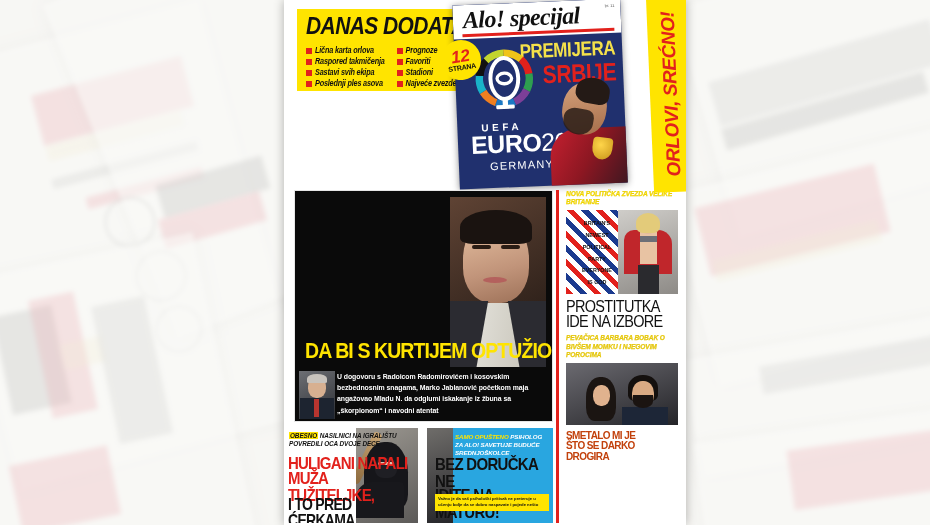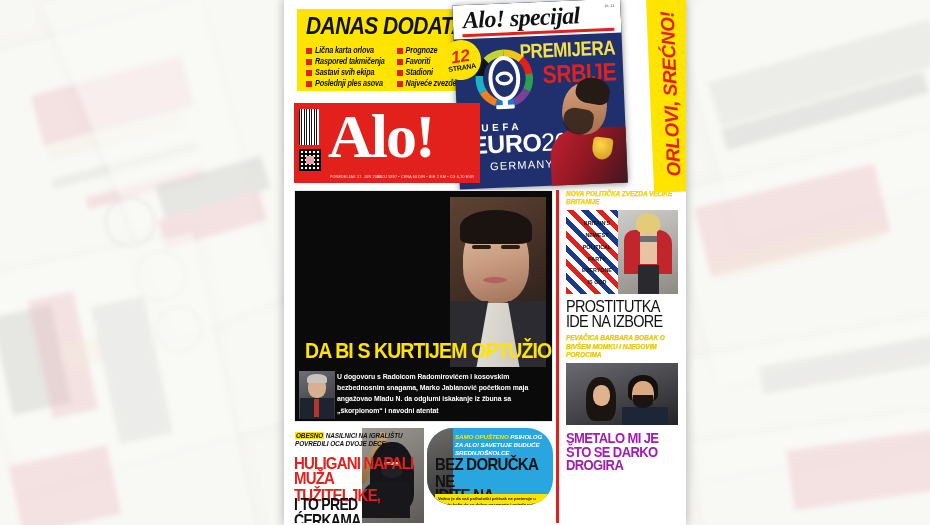--- a/index.html
+++ b/index.html
@@ -309,21 +309,21 @@
     position: absolute; left: 1px; top: 27px; width: 34px; height: 22px;
     background: #1d2430;
   }
   .lead-thumb .tie {
     position: absolute; left: 15px; top: 28px; width: 5px; height: 18px;
     background: #b8352f;
   }
 
   
   .hooli {
-    position: absolute; left: 7px; top: 428px; width: 133px; height: 95px;
+    position: absolute; left: 1px; top: 428px; width: 133px; height: 95px;
     background: #ffffff; overflow: hidden; z-index: 5;
   }
   .hooli-photo {
     position: absolute; right: 0; top: 0; width: 62px; height: 95px;
     background: linear-gradient(150deg,#9e9a93,#5c5a58);
     overflow: hidden;
   }
   .hooli-photo .hood {
     position: absolute; left: 8px; top: 14px; width: 44px; height: 66px;
     background: #16161a; border-radius: 46% 46% 20% 20%;
@@ -361,22 +361,22 @@
   .hooli-head span { display: block; transform: scaleY(1.14); transform-origin: left top; }
   .hooli-head2 {
     position: absolute; left: 3px; top: 68px; width: 132px;
     font-size: 14px; font-weight: 900; color: #111;
     line-height: 1; letter-spacing: -.7px;
     transform: scaleY(1.14); transform-origin: left top;
   }
 
   
   .psych {
-    position: absolute; left: 143px; top: 428px; width: 126px; height: 77px;
-    background: #29a6e0; overflow: hidden; z-index: 5; border-radius: 26px;
+    position: absolute; left: 143px; top: 428px; width: 126px; height: 95px;
+    background: #29a6e0; overflow: hidden; z-index: 5;
   }
   .psych-photo {
     position: absolute; left: 0; top: 0; width: 26px; height: 95px;
     background: linear-gradient(160deg,#6f6d6a,#26262a);
   }
   .psych-kicker {
     position: absolute; left: 28px; top: 5px; width: 96px;
     font-size: 6.2px; font-weight: 900; font-style: italic; color: #ffffff;
     line-height: 1.3; letter-spacing: -.1px;
   }
@@ -484,21 +484,21 @@
     background: #1b1411; border-radius: 0 0 50% 50%;
   }
   .r-photo2 .m-shirt {
     position: absolute; left: 56px; top: 44px; width: 46px; height: 20px;
     background: #1d2637;
   }
   .r-bar {
     position: absolute; left: -10px; width: 3px; background: #e2211c;
   }
   .r-head2 {
-    margin-top: 5px; font-size: 13px; font-weight: 900; color: #a21caf;
+    margin-top: 5px; font-size: 10px; font-weight: 900; color: #c2410c;
     line-height: 1.06; letter-spacing: -.6px;
   }
   .r-head2 span { display: block; transform: scaleY(1.14); transform-origin: left top; }
 </style>
 </head>
 <body>
 
 <div class="bg-wrap">
   <div class="bg-paper" style="left:-40px; top:30px; width:300px; height:430px; transform:rotate(-15deg);"></div>
   <div class="bg-ink bg-red" style="left:35px; top:75px; width:155px; height:52px; transform:rotate(-15deg);"></div>
@@ -624,27 +624,20 @@
 
   <div class="badge12">
     <div class="num">12</div>
     <div class="lab">STRANA</div>
   </div>
 
   <div class="orlovi">
     <span>ORLOVI, SREĆNO!</span>
   </div>
 
-  <div class="masthead">
-    <div class="barcode"></div>
-    <div class="qrcode"></div>
-    <div class="alo-logo">Alo!</div>
-    <div class="mast-meta-l">PONEDELJAK 17. JUN 2024.</div>
-    <div class="mast-meta-r">BROJ 5897 • CENA 60 DIN • BIH 2 KM • CG 0,70 EUR</div>
-  </div>
 
   <div class="lead">
     <div class="lead-photo">
       <div class="face"></div>
       <div class="hairp"></div>
       <div class="brows"></div>
       <div class="lips"></div>
       <div class="shirt"></div>
       <div class="jacket"></div>
       <div class="jacket2"></div>

